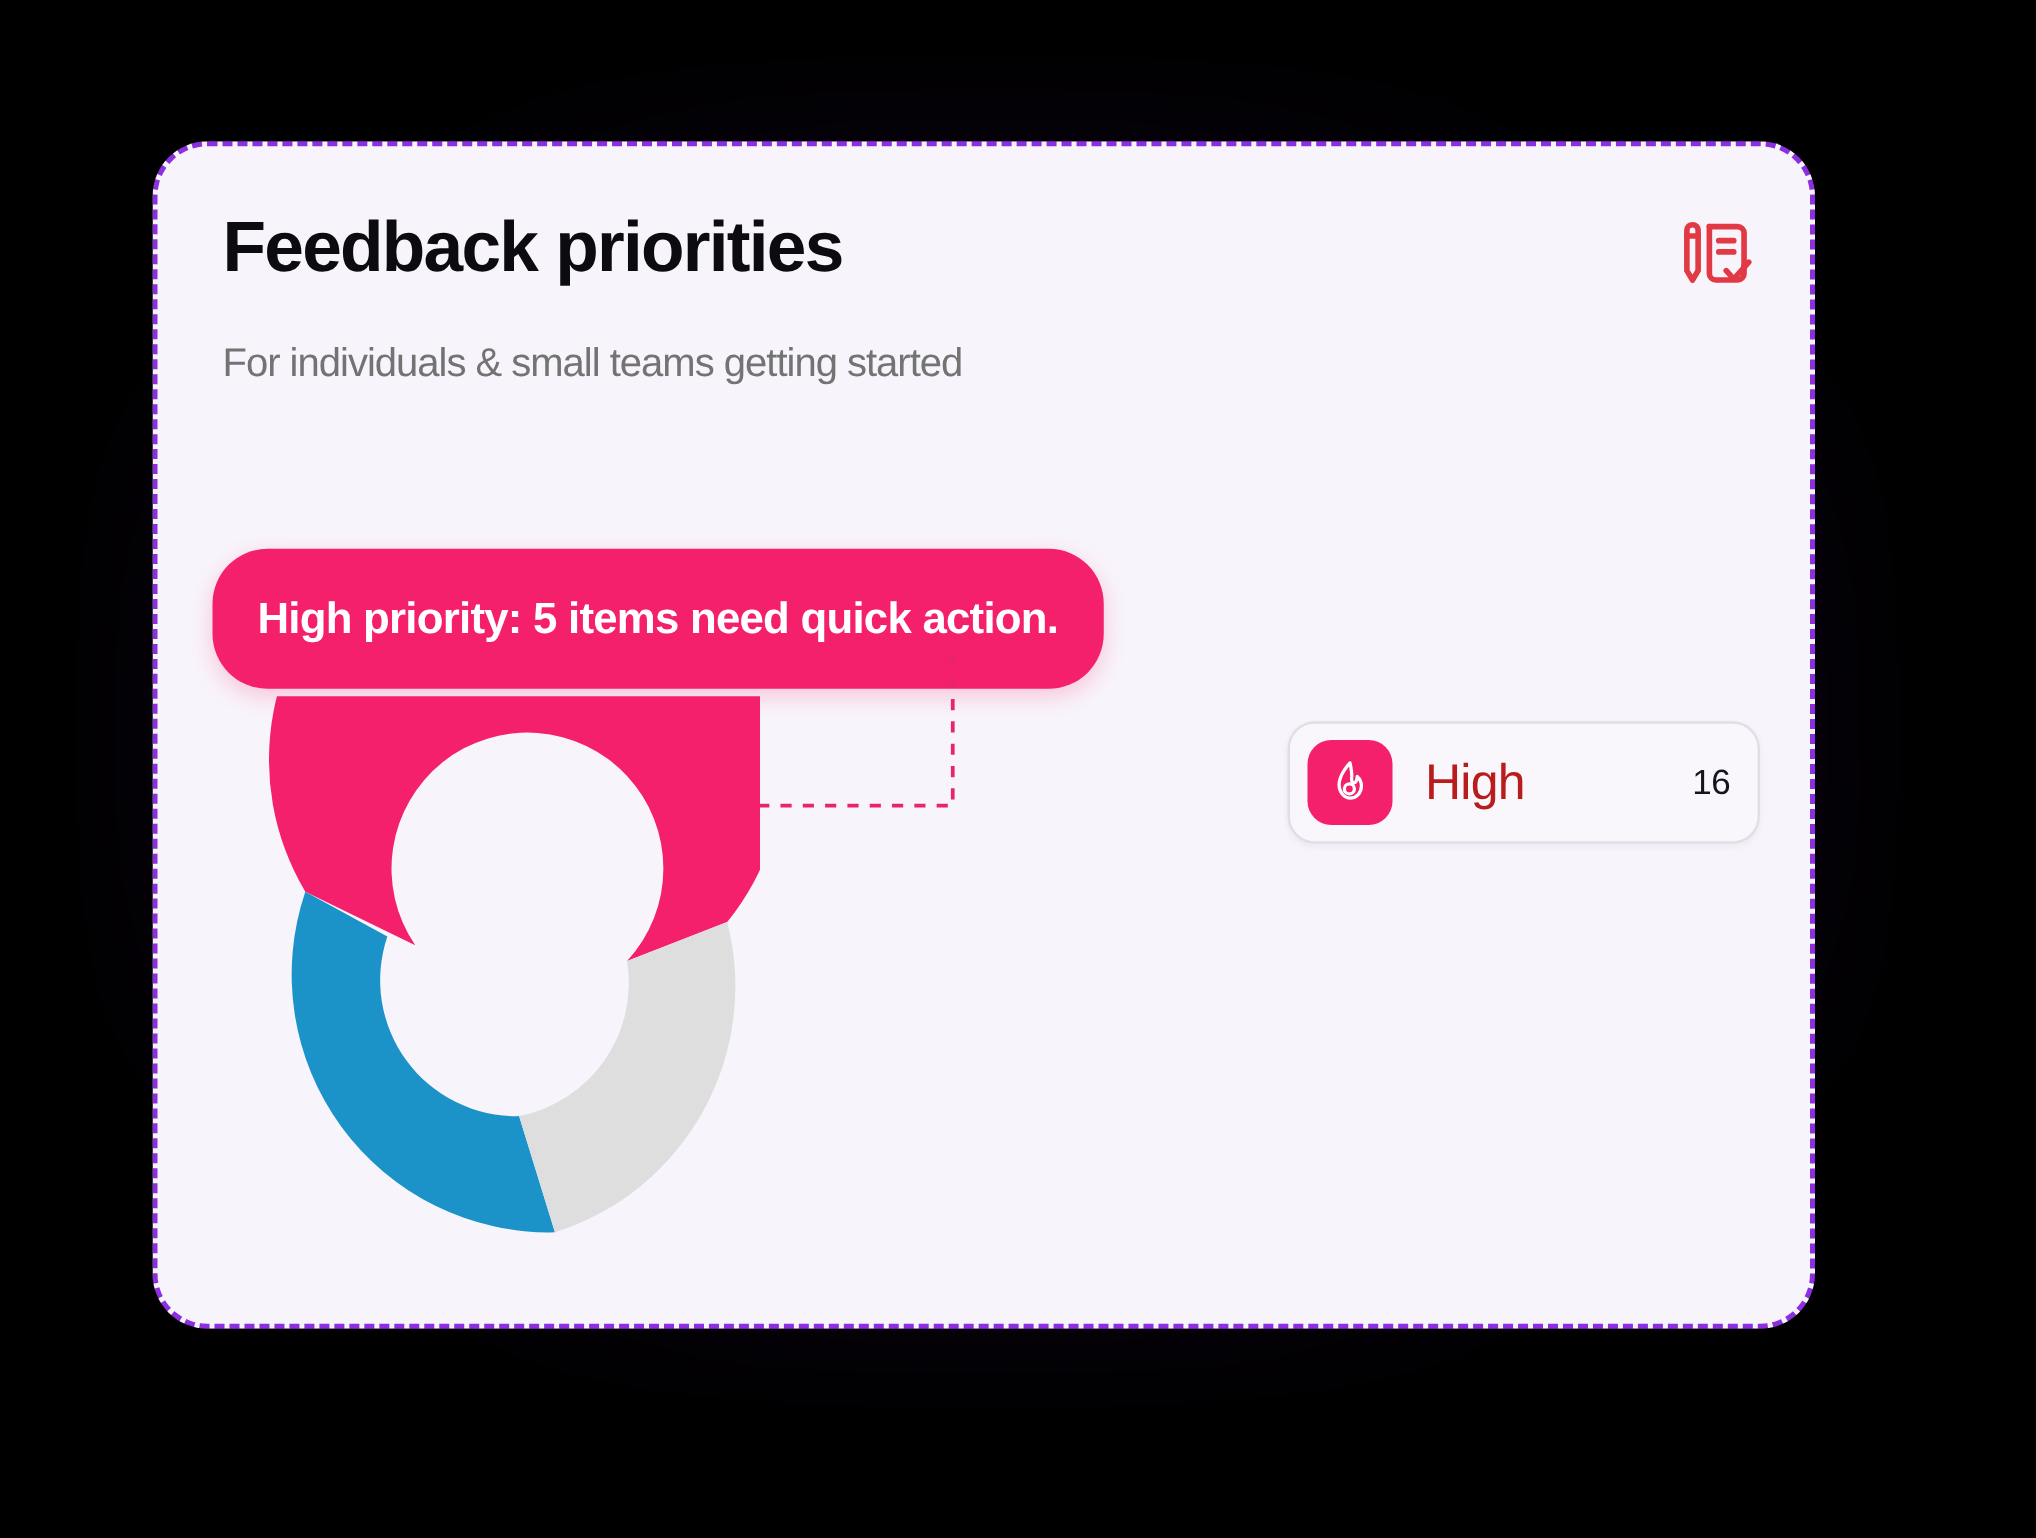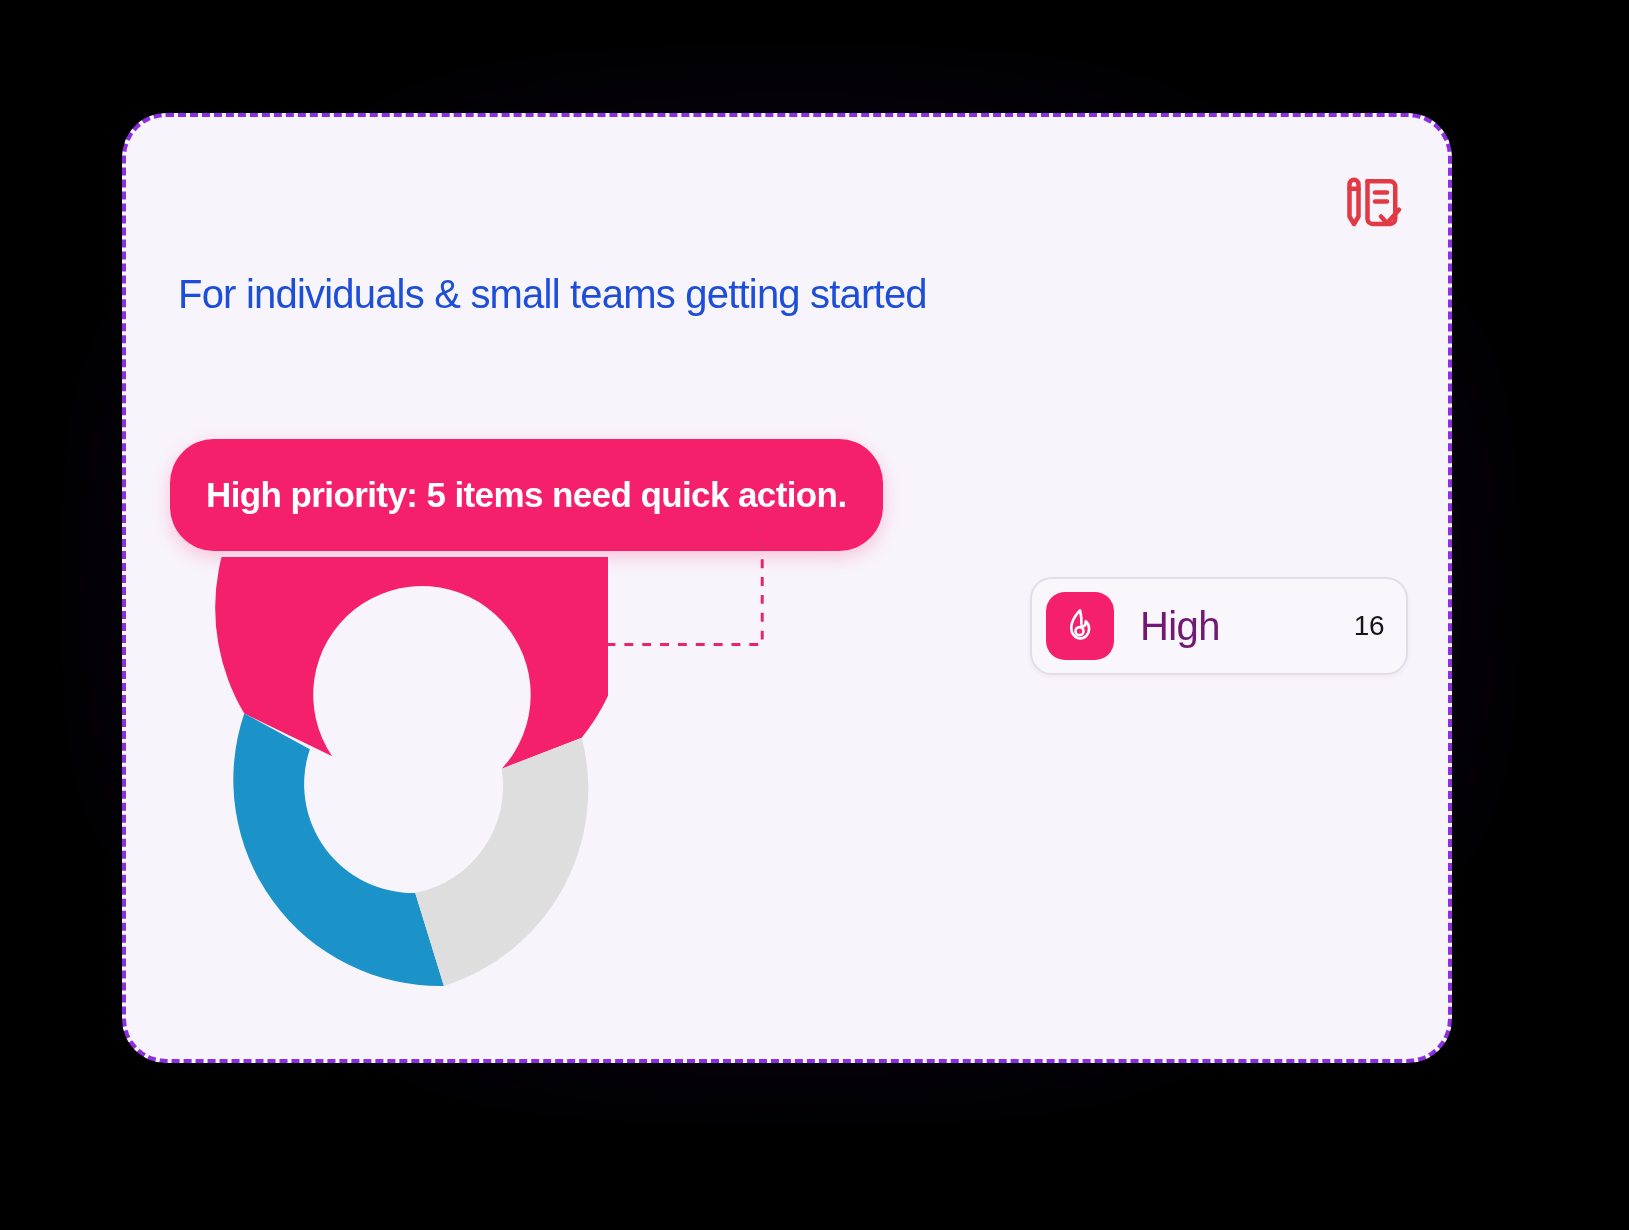--- a/index.html
+++ b/index.html
@@ -51,24 +51,24 @@
     font-size: 57px;
     font-weight: 700;
     letter-spacing: -1.4px;
     color: #0B0B10;
     white-space: nowrap;
   }
 
   .subtitle {
     position: absolute;
     left: 52px; top: 155px;
-    font-size: 40px;
+    font-size: 32px;
     font-weight: 400;
     letter-spacing: -0.8px;
-    color: #1d4ed8;
+    color: #737373;
     white-space: nowrap;
   }
 
   .header-icon {
     position: absolute;
     right: 40px; top: 50px;
     width: 72px; height: 72px;
   }
 
   
@@ -130,40 +130,41 @@
     align-items: center;
     justify-content: center;
     flex: 0 0 auto;
   }
 
   .legend-label {
     margin-left: 26px;
     font-size: 40px;
     font-weight: 400;
     letter-spacing: -0.6px;
-    color: #701a75;
+    color: #b91c1c;
     white-space: nowrap;
   }
 
   .legend-value {
     margin-left: auto;
     font-size: 28px;
     font-weight: 400;
     letter-spacing: -0.5px;
     color: #15151E;
   }
 </style>
 </head>
 <body>
 
 <div class="glow"></div>
 
 <div class="card">
   <div class="card-inner">
 
+    <div class="title">Feedback priorities</div>
 
     <div class="subtitle">For individuals &amp; small teams getting started</div>
 
     <div class="header-icon">
       <svg viewBox="0 0 48 48" width="72" height="72" fill="none" stroke="#E23A44" stroke-width="3" stroke-linecap="round" stroke-linejoin="round">
 
         <path d="M9 11.5 C9 9.8 10.3 8.5 12 8.5 C13.7 8.5 15 9.8 15 11.5 L15 33 L12 38 L9 33 Z"></path>
         <path d="M9 14.5 L15 14.5"></path>
 
         <path d="M21 9.5 L36 9.5 C38 9.5 39.5 11 39.5 13 L39.5 30"></path>

